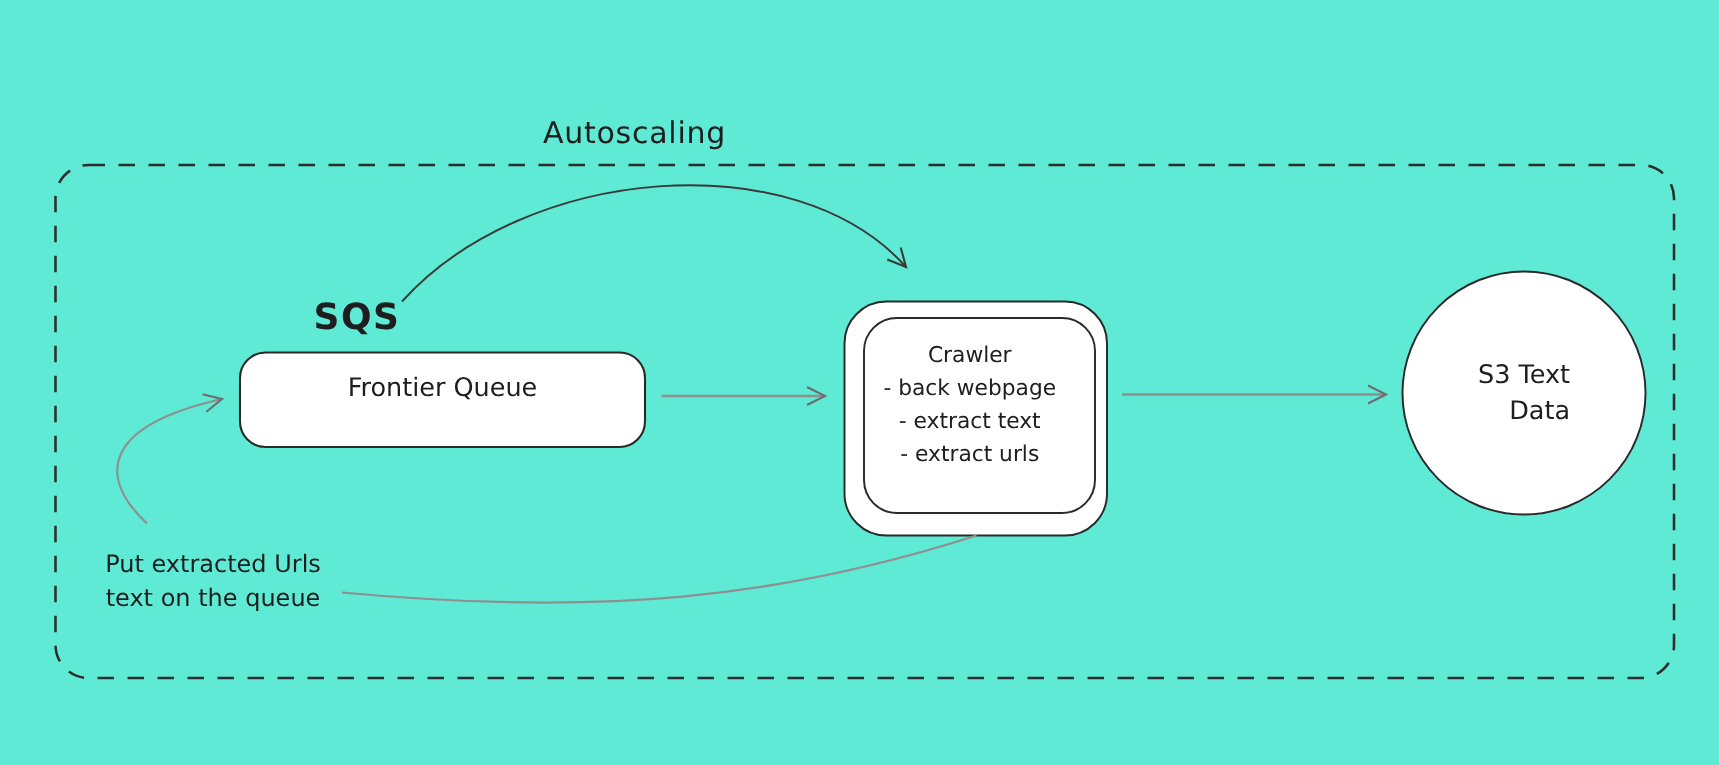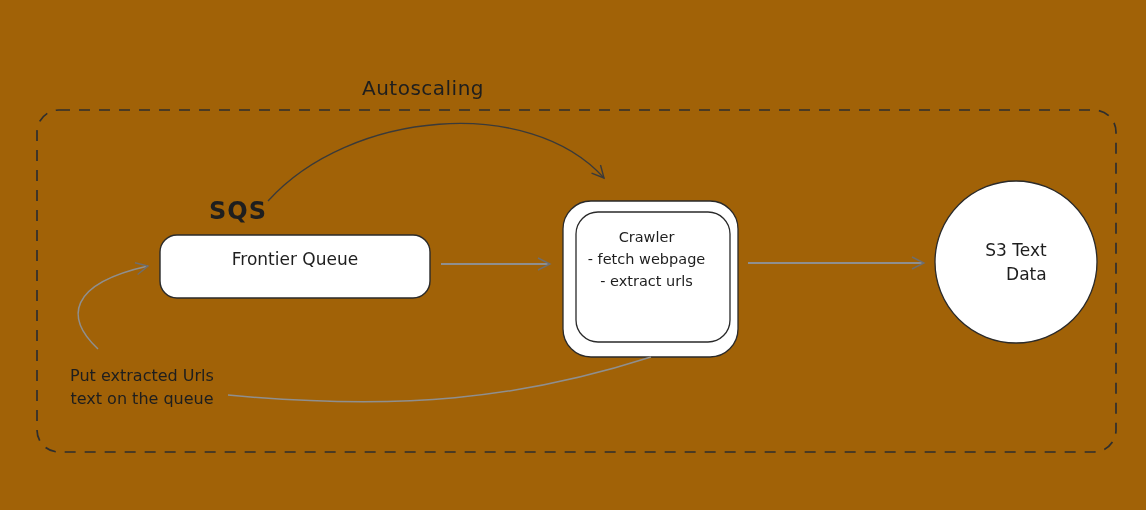--- a/index.html
+++ b/index.html
@@ -9,21 +9,21 @@
     height: 510px;
     overflow: hidden;
     background: #ffffff;
     font-family: "DejaVu Sans", sans-serif;
     color: #1e1e1e;
   }
   .canvas {
     position: relative;
     width: 1146px;
     height: 510px;
-    background: #a16207;
+    background: #5eead4;
   }
   .canvas svg {
     position: absolute;
     left: 0;
     top: 0;
   }
   .label {
     position: absolute;
     white-space: nowrap;
     color: #1e1e1e;
@@ -115,21 +115,22 @@
   </svg>
 
   <div class="label title-label">Autoscaling</div>
 
   <div class="label sqs-label">SQS</div>
 
   <div class="label frontier-label">Frontier Queue</div>
 
   <div class="label crawler-label">
     <div>Crawler</div>
-    <div>- fetch webpage</div>
+    <div>- back webpage</div>
+    <div>- extract text</div>
     <div>- extract urls</div>
   </div>
 
   <div class="label s3-label">
     <div>S3 Text</div>
     <div>Data</div>
   </div>
 
   <div class="label note-label">
     <div>Put extracted Urls</div>

